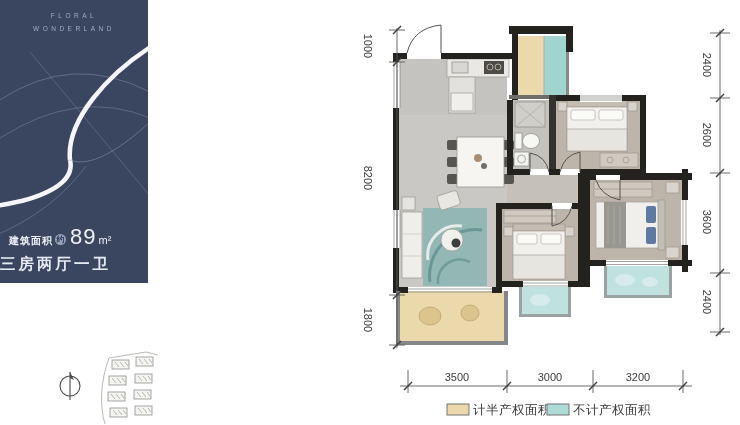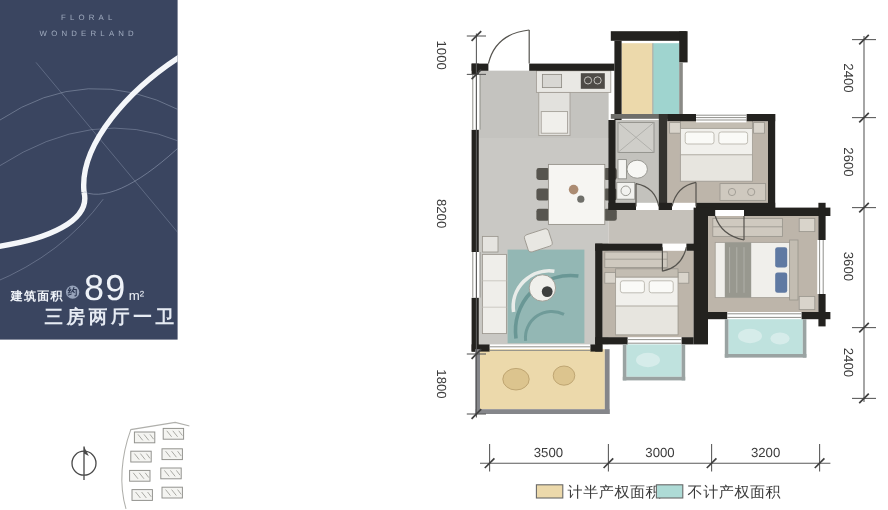--- a/index.html
+++ b/index.html
@@ -8,23 +8,23 @@
   
   .panel{position:absolute;left:0;top:0;width:148px;height:283px;background:#3a4560;overflow:hidden;}
   .panel svg.arcs{position:absolute;left:0;top:0;}
   .brand{position:relative;text-align:center;margin-top:9px;color:#b9c4d6;opacity:.8;
          font-size:6.5px;letter-spacing:3.5px;line-height:13px;}
   .area-row{position:absolute;left:9px;top:224px;display:flex;align-items:baseline;color:#eef2f8;}
   .area-label{font-size:10px;font-weight:700;letter-spacing:1px;}
   .approx-badge{width:11px;height:11px;border-radius:50%;background:#97a3ba;color:#2c3752;
                 font-size:8px;line-height:11px;text-align:center;align-self:center;
                 margin:0 2px 0 2px;transform:translateY(2px);font-weight:700;}
-  .area-value{font-size:30px;font-weight:500;letter-spacing:1px;margin-left:2px;}
+  .area-value{font-size:22px;font-weight:500;letter-spacing:1px;margin-left:2px;}
   .area-unit{font-size:11px;margin-left:2px;}
-  .layout-row{position:absolute;left:0;top:254px;width:148px;text-align:right;color:#e6ebf3;
+  .layout-row{position:absolute;left:0;top:254px;width:148px;text-align:left;color:#e6ebf3;
               font-size:15.5px;font-weight:600;letter-spacing:3px;}
   
   .site{position:absolute;left:8px;top:342px;}
   
   .plan{position:absolute;left:350px;top:0;}
   text{font-family:"Liberation Sans",sans-serif;}
   .dim{font-size:11px;fill:#3c3c3c;}
   .legend-t{font-size:12.5px;fill:#3a3a3a;letter-spacing:0.5px;}
 </style>
 </head>

